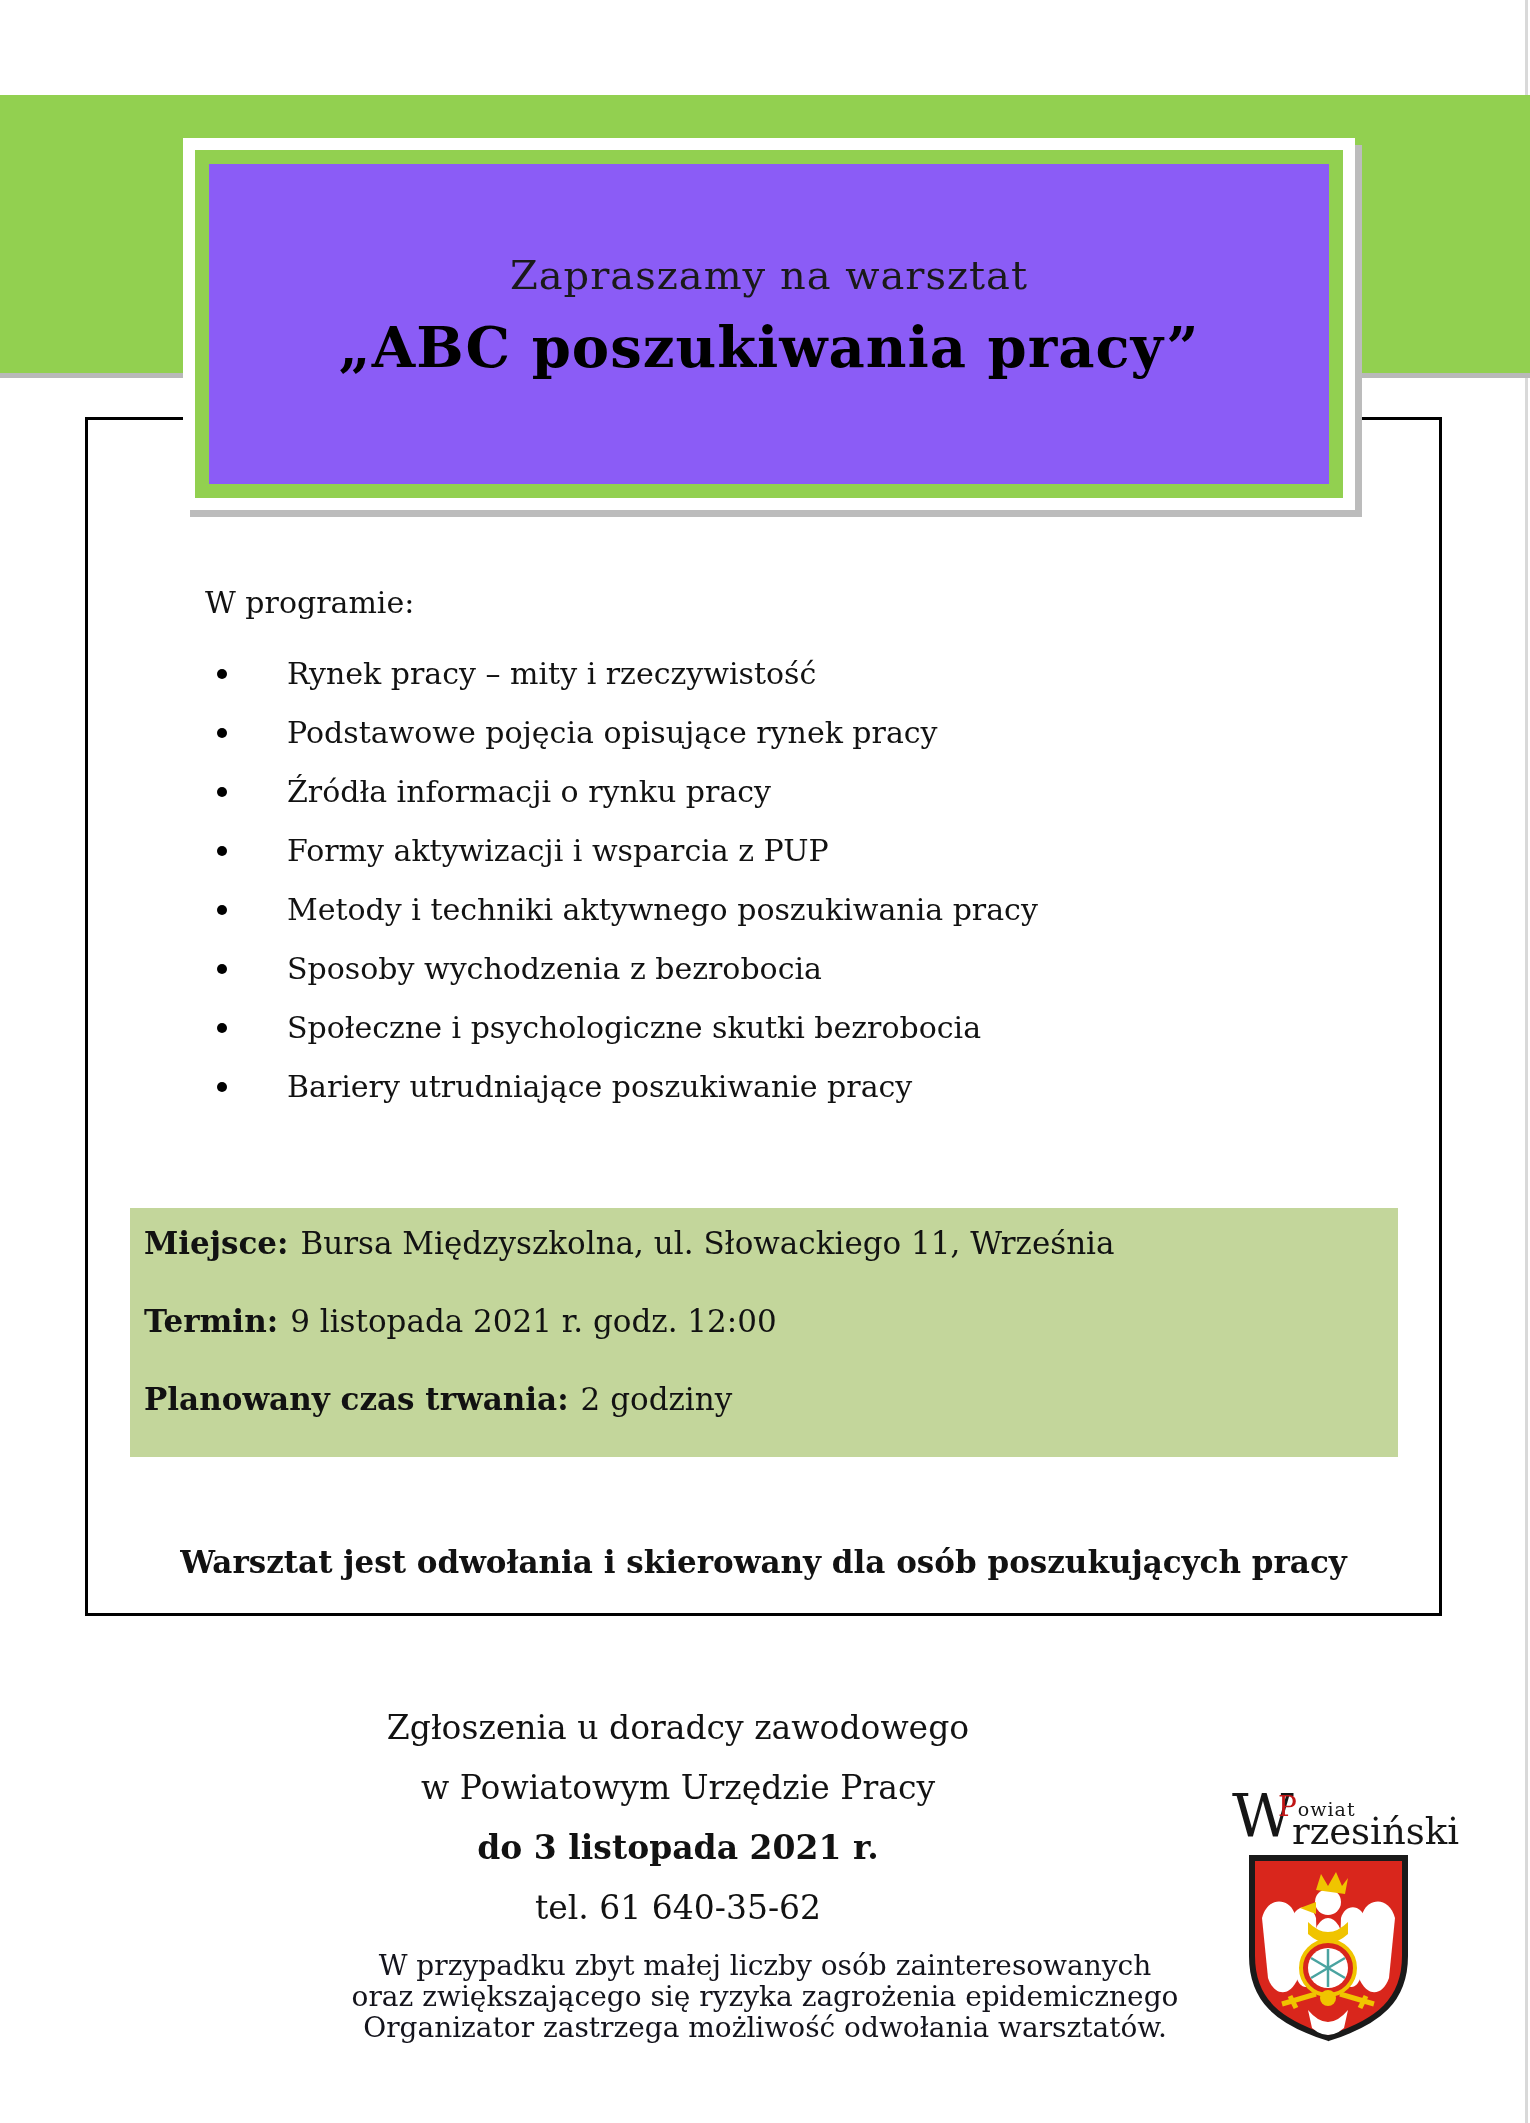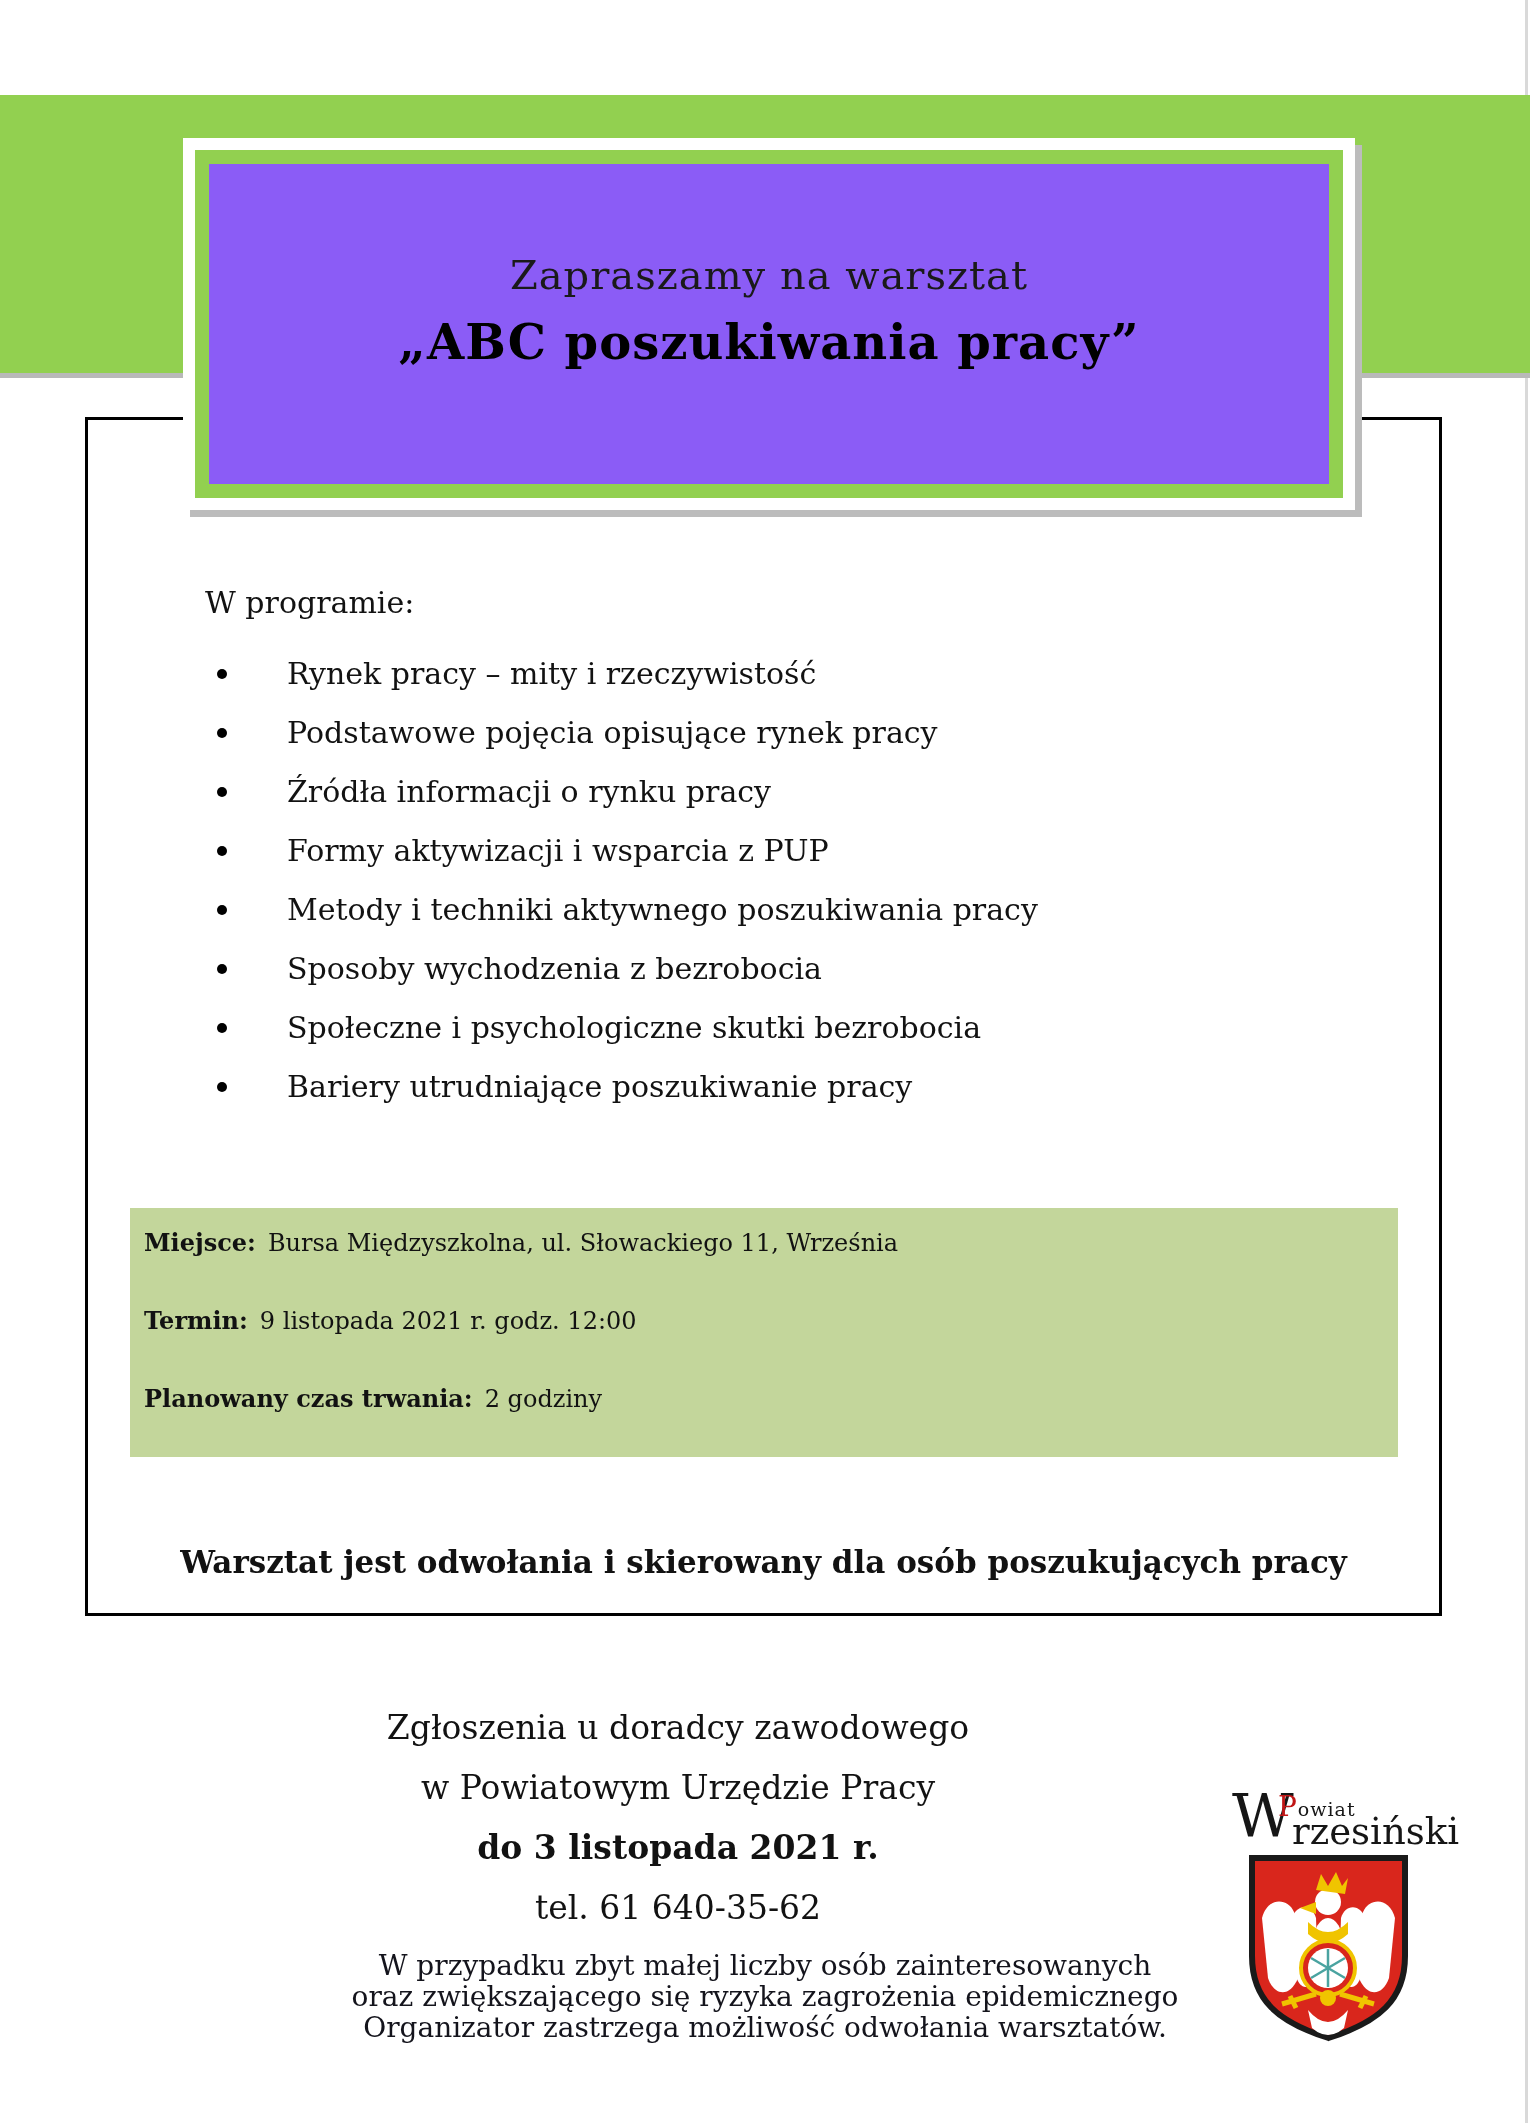--- a/index.html
+++ b/index.html
@@ -31,21 +31,21 @@
     z-index:3;
   }
   .title-card-border {
     width:100%; height:100%;
     border:14px solid #92d050;
     background:#8b5cf6;
     display:flex; flex-direction:column; align-items:center;
     padding-top:88px;
   }
   .invite-line { font-size:40px; color:#1a1a1a; letter-spacing:1px; }
-  .title-line  { font-size:48px; font-weight:bold; color:#000; margin-top:16px; letter-spacing:1px; white-space:nowrap; }
+  .title-line  { font-size:56px; font-weight:bold; color:#000; margin-top:16px; letter-spacing:1px; white-space:nowrap; }
   
   .main-box {
     position:absolute; left:85px; top:417px; width:1357px; height:1199px;
     border:3px solid #000000;
     z-index:2; background:transparent;
   }
   .program-heading {
     position:absolute; left:117px; top:165px;
     font-size:30px;
   }
@@ -64,21 +64,21 @@
     content:""; position:absolute; left:2px; top:50%;
     width:10px; height:10px; border-radius:50%;
     background:#000; transform:translateY(-50%);
   }
   .info-box {
     position:absolute; left:42px; top:788px; width:1268px; height:249px;
     background:#c3d69b;
     padding:16px 0 0 14px;
     display:flex; flex-direction:column; row-gap:40px;
   }
-  .info-line { font-size:24px; white-space:nowrap; line-height:38px; }
+  .info-line { font-size:31px; white-space:nowrap; line-height:38px; }
   .info-label { font-weight:bold; margin-right:12px; }
   .free-note {
     position:absolute; left:0; top:1124px; width:100%;
     text-align:center; font-size:31px; font-weight:bold;
   }
   
   .signup-block {
     position:absolute; left:0; top:1698px; width:1356px;
     text-align:center;
   }

